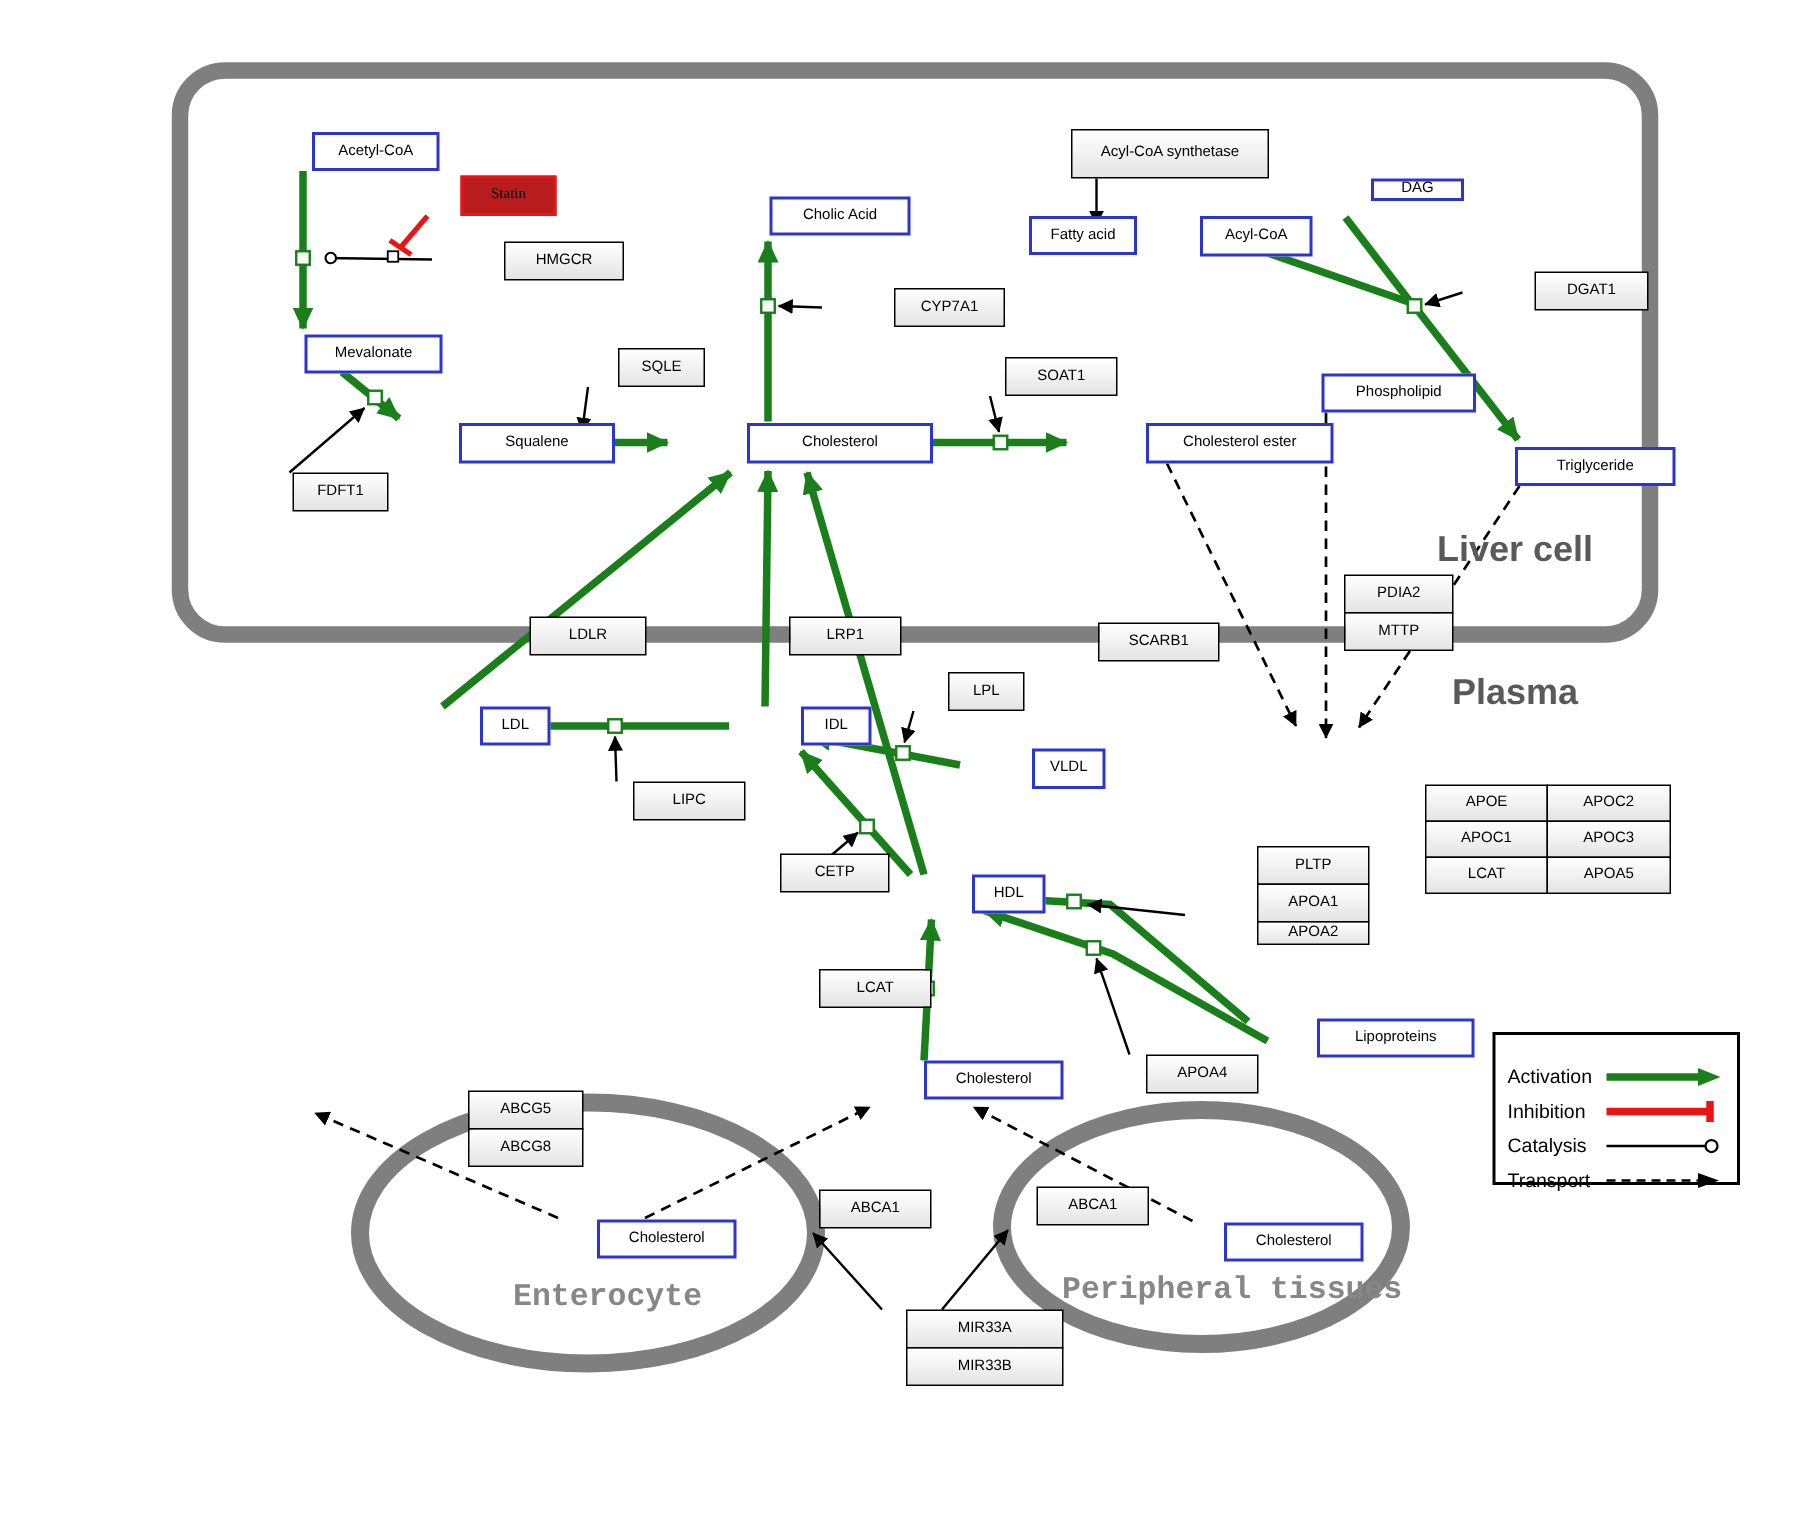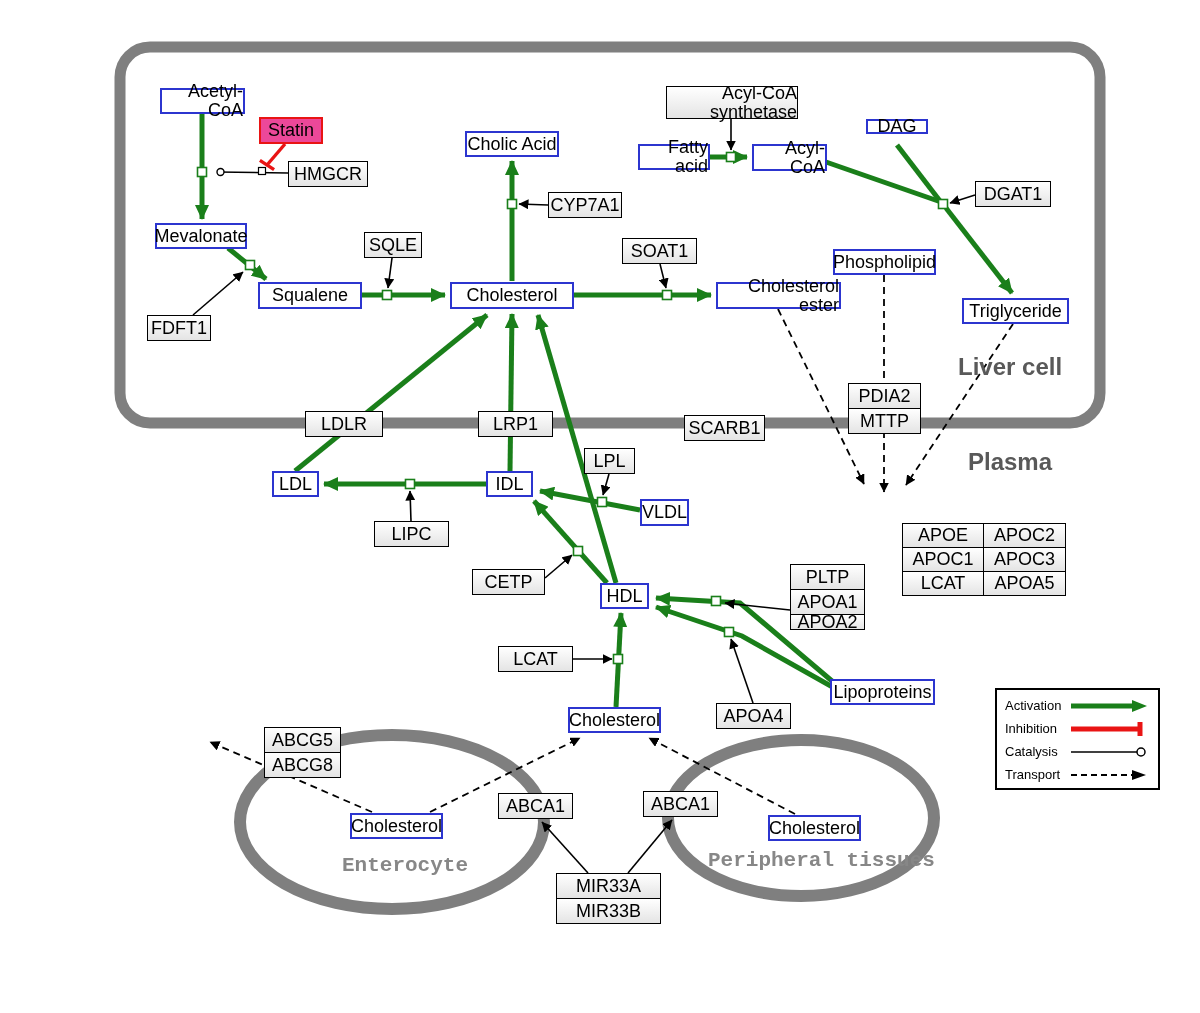--- a/index.html
+++ b/index.html
@@ -1,29 +1,29 @@
 <!DOCTYPE html>
 <html><head>
 <meta charset="utf-8">
 <style>
   * { margin:0; padding:0; box-sizing:border-box; }
   html,body { background:#ffffff; font-family:"Liberation Sans", sans-serif; }
   #stage { position:relative; width:1200px; height:1013px; background:#fff; overflow:hidden; }
   #edges { position:absolute; left:0; top:0; z-index:1; }
   .node {
     position:absolute; z-index:3; display:flex; align-items:center; justify-content:center;
-    text-align:right; font-size:18px; color:#000; background:#fff; border:1px solid #000;
-    line-height:1.05; white-space:normal;
+    text-align:right; font-size:10px; color:#000; background:#fff; border:1px solid #000;
+    line-height:1.05; white-space:normal;margin-left:48px;
   }
   .gene { background:linear-gradient(#ffffff,#e4e4e4); }
   .metab { border:2.5px solid #2c35cf; background:#fff; }
-  .statin { border:2.5px solid #e91414; background:#ec4899; }
+  .statin { border:2.5px solid #e91414; background:#b91c1c;font-family:Liberation Serif, serif; }
   .region { position:absolute; z-index:2; font-weight:bold; color:#595959; font-size:24px; }
   .region.light { color:#878787; font-size:21px;font-family:Liberation Mono, monospace; }
-  .legend { position:absolute; z-index:3; border:2.5px solid #000; background:#fff; padding-top:4px; }
+  .legend { position:absolute; z-index:3; border:2.5px solid #000; background:#fff; padding-top:16px; }
   .legend-row { display:flex; align-items:center; height:23px; padding:0 8px; }
   .legend-label { font-size:13px; color:#000; flex:0 0 64px; }
 </style>
 </head>
 <body>
 
 <div id="stage">
 
   <svg id="edges" width="1200" height="1013" viewBox="0 0 1200 1013">
     <defs>

